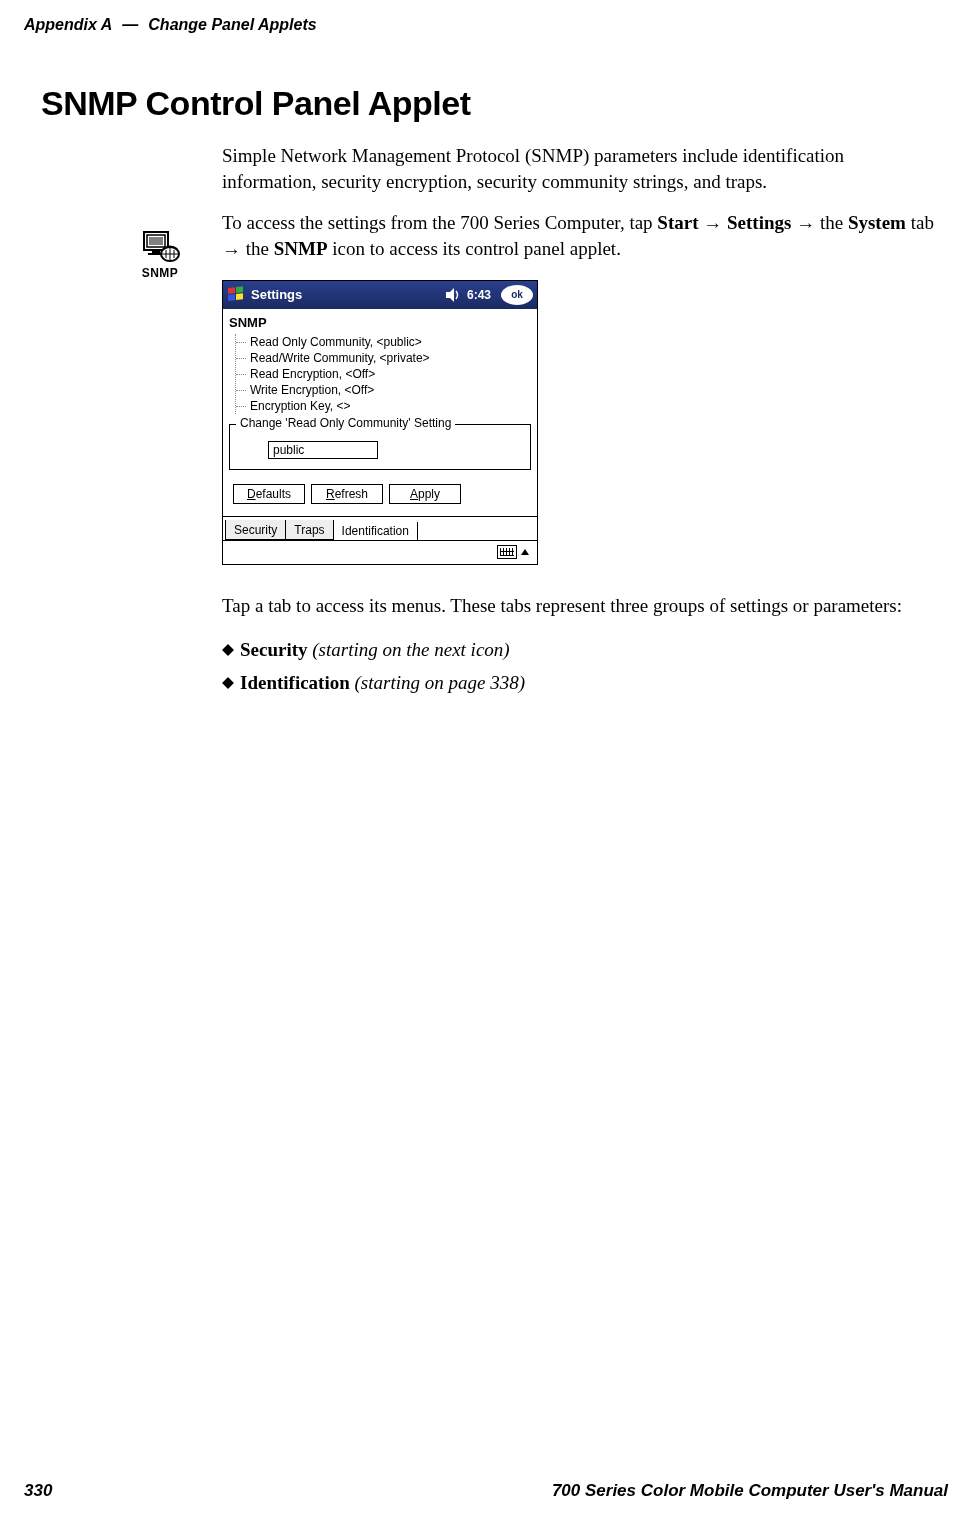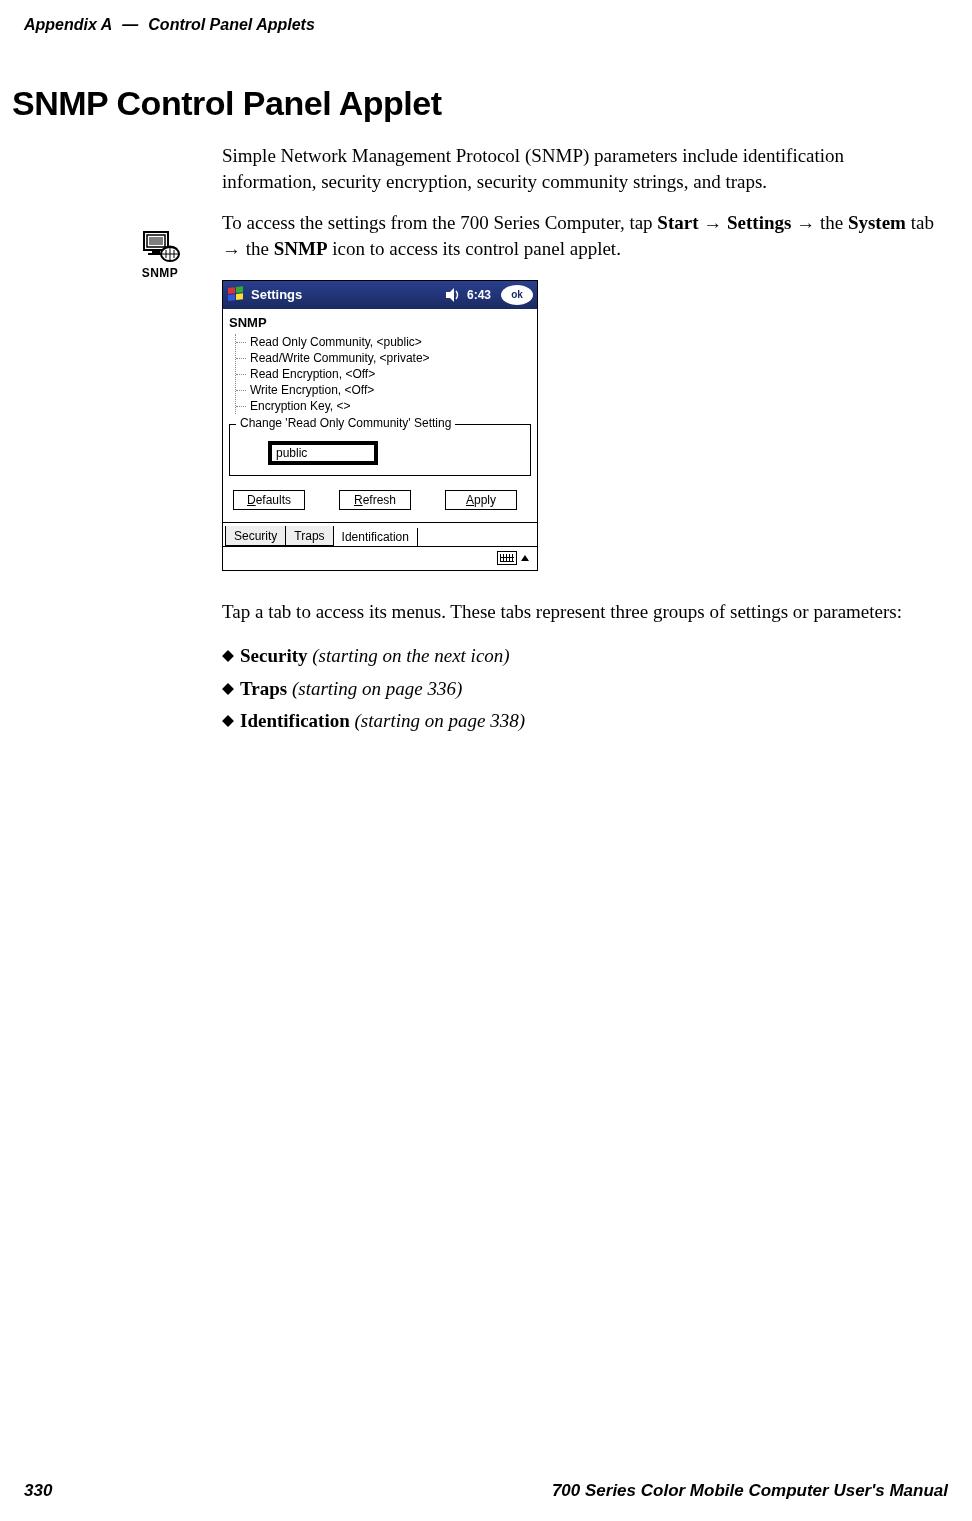--- a/index.html
+++ b/index.html
@@ -20,21 +20,21 @@
       font-style: italic;
       font-weight: 700;
       font-size: 16px;
     }
     .hdr-left { color: #000; }
     .hdr-divider { margin: 0 10px; }
     .h1 {
       font-family: 'Segoe UI', 'Myriad Pro', Arial, sans-serif;
       font-weight: 800;
       font-size: 34px;
-      padding: 50px 24px 20px 12px;
+      padding: 50px 24px 20px 41px;
       letter-spacing: -0.5px;
     }
     .content {
       padding: 0 36px 0 222px;
     }
     .para {
       font-size: 19px;
       line-height: 1.35;
       margin-bottom: 16px;
       text-align: left;
@@ -107,29 +107,29 @@
       padding: 16px 20px 10px 8px;
       position: relative;
       font-size: 12px;
     }
     .fieldset-legend {
       position: absolute; top: -9px; left: 6px;
       background: #fff; padding: 0 4px;
       font-size: 12px;
     }
     .fieldset input[type=text] {
-      border: 4px solid #000000;
+      border: 1px solid #000000;
       font-family: Tahoma, Arial, sans-serif;
       font-size: 12px;
       padding: 1px 4px;
       width: 110px;
       margin-left: 30px;
     }
     .btnrow {
-      display: flex; gap: 34px; justify-content: flex-start;
+      display: flex; gap: 6px; justify-content: flex-start;
       padding: 6px 4px 12px 4px;
     }
     .ppc-btn {
       border: 1px solid #000; background: #fff;
       font-family: Tahoma, Arial, sans-serif; font-size: 12px;
       padding: 2px 10px;
       min-width: 72px;
       text-align: center;
     }
     .ppc-btn .ul { text-decoration: underline; }
@@ -196,21 +196,21 @@
       font-size: 17px;
       gap: 44px;
     }
   </style>
 </head>
 <body>
 
 <div class="header-line">
   <span class="hdr-left">Appendix  A</span>
   <span class="hdr-divider">—</span>
-  <span>Control Panel Applets</span>
+  <span>Change Panel Applets</span>
 </div>
 
 <h1 class="h1">SNMP Control Panel Applet</h1>
 
 <div class="content">
   <p class="para">Simple Network Management Protocol (SNMP) parameters include identification information, security encryption, security community strings, and traps.</p>
 
   <p class="para">
     <span>To access the settings from the 700 Series Computer, tap </span><span class="bold">Start</span>
     <span class="arrow">→</span>
@@ -271,23 +271,20 @@
     </div>
   </div>
 
   <p class="para">Tap a tab to access its menus. These tabs represent three groups of settings or parameters:</p>
 
   <div class="list">
     <div class="list-item">
       <span class="bold">Security</span><span class="ital"> (starting on the next icon)</span>
     </div>
     <div class="list-item">
-      <span class="bold">Traps</span><span class="ital"> (starting on page 336)</span>
-    </div>
-    <div class="list-item">
       <span class="bold">Identification</span><span class="ital"> (starting on page 338)</span>
     </div>
   </div>
 </div>
 
 <div class="icon-block">
   <svg width="40" height="36" viewBox="0 0 40 36">
     <rect x="4" y="4" width="24" height="18" fill="none" stroke="#000" stroke-width="2"></rect>
     <rect x="7" y="7" width="18" height="12" fill="none" stroke="#000" stroke-width="1.5"></rect>
     <line x1="9" y1="10" x2="23" y2="10" stroke="#000"></line>

